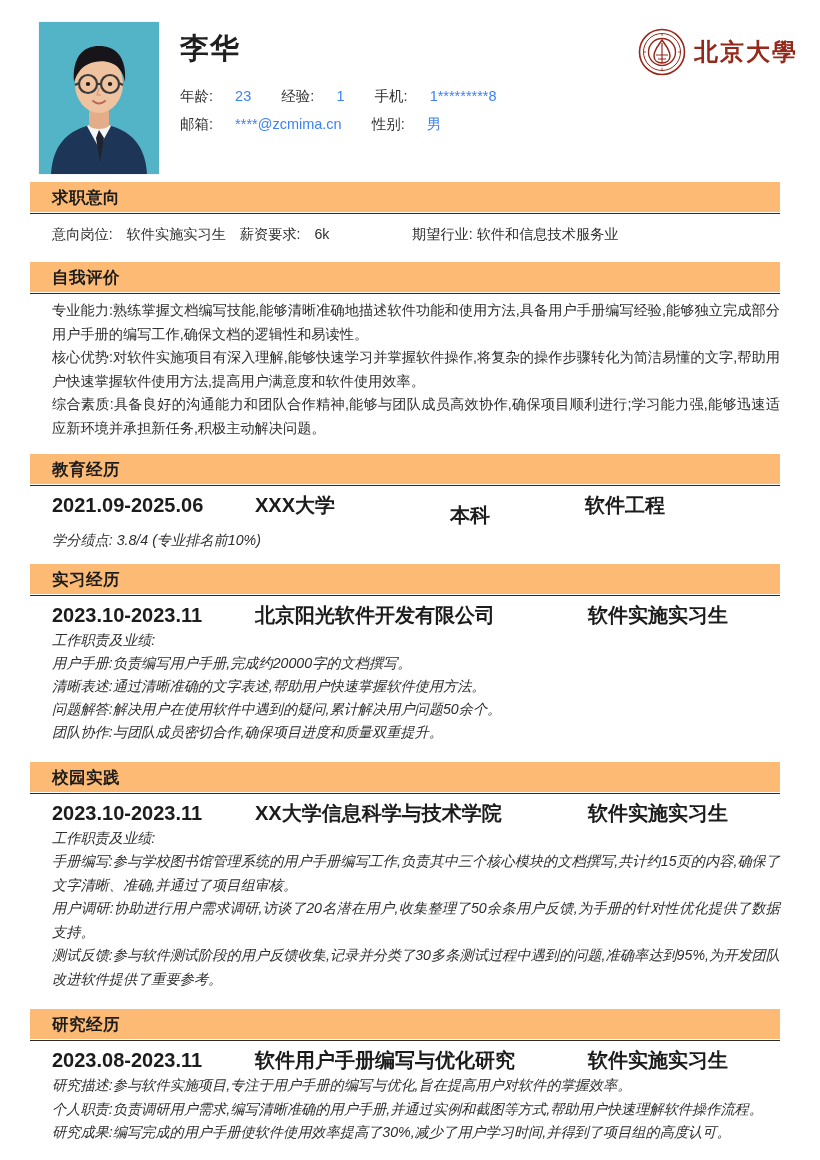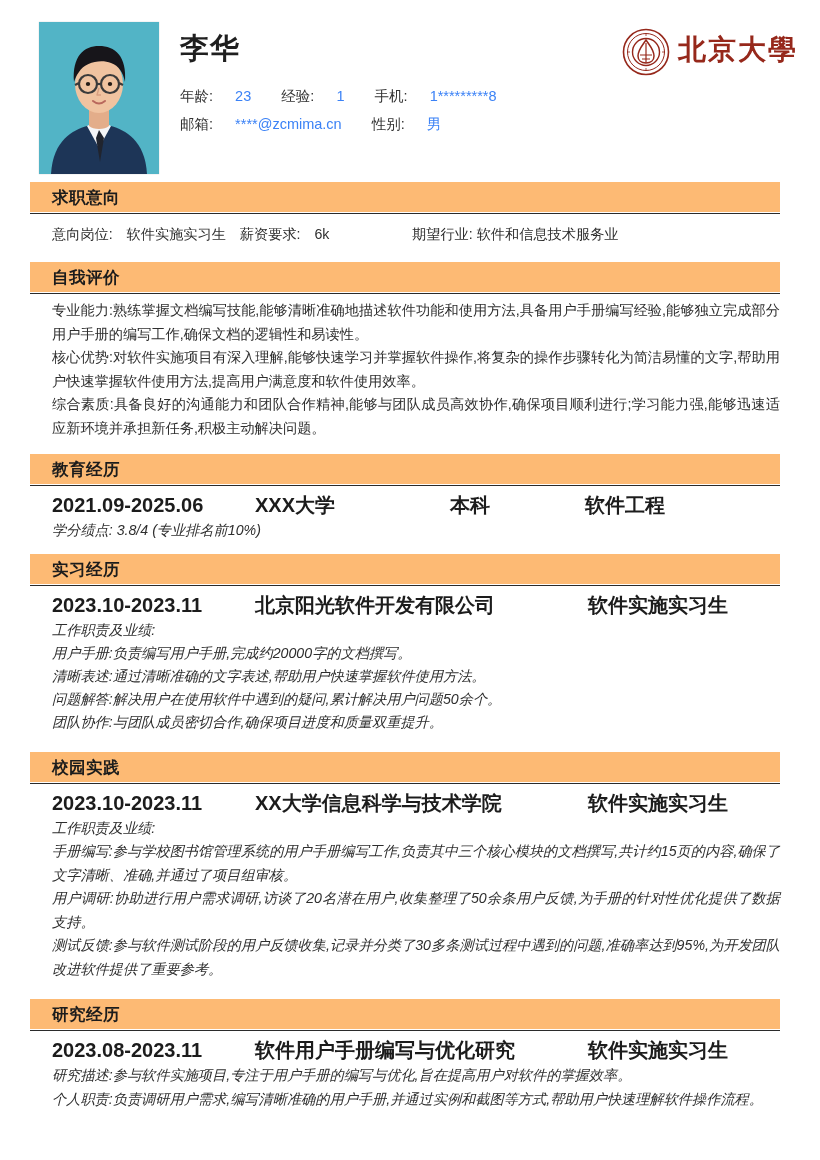--- a/index.html
+++ b/index.html
@@ -70,22 +70,22 @@
   .univ-logo {
     position: absolute;
     right: 22px;
     top: 28px;
     display: flex;
     align-items: center;
     gap: 8px;
   }
   .seal { width: 48px; height: 48px; display: block; }
   .univ-name {
-    font-family: Liberation Mono, monospace;
-    font-size: 28px;
+    font-family: Liberation Serif, serif;
+    font-size: 24px;
     font-weight: bold;
     color: #96281b;
     letter-spacing: 2px;
     line-height: 1;
     white-space: nowrap;
   }
 
   
   .section { margin: 0; }
   .section-head {
@@ -143,21 +143,21 @@
   .exp-row {
     display: flex;
     font-weight: bold;
     font-size: 20px;
     line-height: 24px;
     color: #1c1c1c;
     padding: 7px 40px 2px 52px;
   }
   .c-date   { flex: 0 0 203px; }
   .c-org    { flex: 0 0 195px; }
-  .c-degree { flex: 0 0 135px; }
+  .c-degree { flex: 0 0 135px; margin-top: 10px; }
   .c-major  { flex: 1 1 auto; }
   .c-org-w  { flex: 0 0 333px; }
   .c-role   { flex: 1 1 auto; }
 
   .sub-lines { padding: 0 40px 4px 52px; font-style: italic; }
 
   .spacer-8  { height: 8px; }
   .spacer-14 { height: 14px; }
 </style>
 </head>
@@ -348,16 +348,17 @@
     </div>
     <div class="rule"></div>
     <div class="exp-row">
       <div class="c-date">2023.08-2023.11</div>
       <div class="c-org-w">软件用户手册编写与优化研究</div>
       <div class="c-role">软件实施实习生</div>
     </div>
     <div class="sub-lines">
       <p class="para">研究描述:参与软件实施项目,专注于用户手册的编写与优化,旨在提高用户对软件的掌握效率。</p>
       <p class="para">个人职责:负责调研用户需求,编写清晰准确的用户手册,并通过实例和截图等方式,帮助用户快速理解软件操作流程。</p>
+      <p class="para">研究成果:编写完成的用户手册使软件使用效率提高了30%,减少了用户学习时间,并得到了项目组的高度认可。</p>
     </div>
   </div>
 
 </div>
 
 </body></html>

